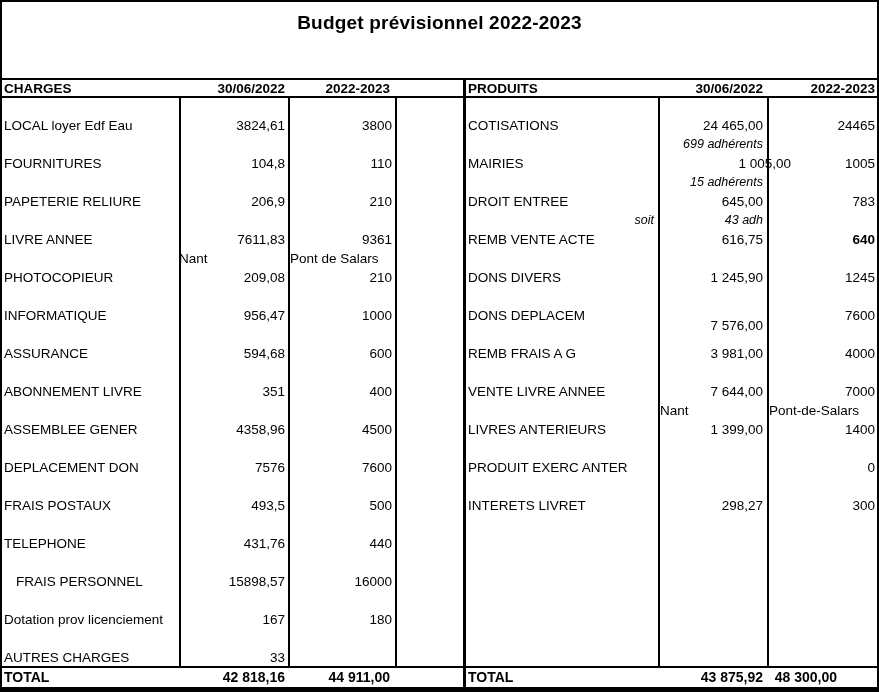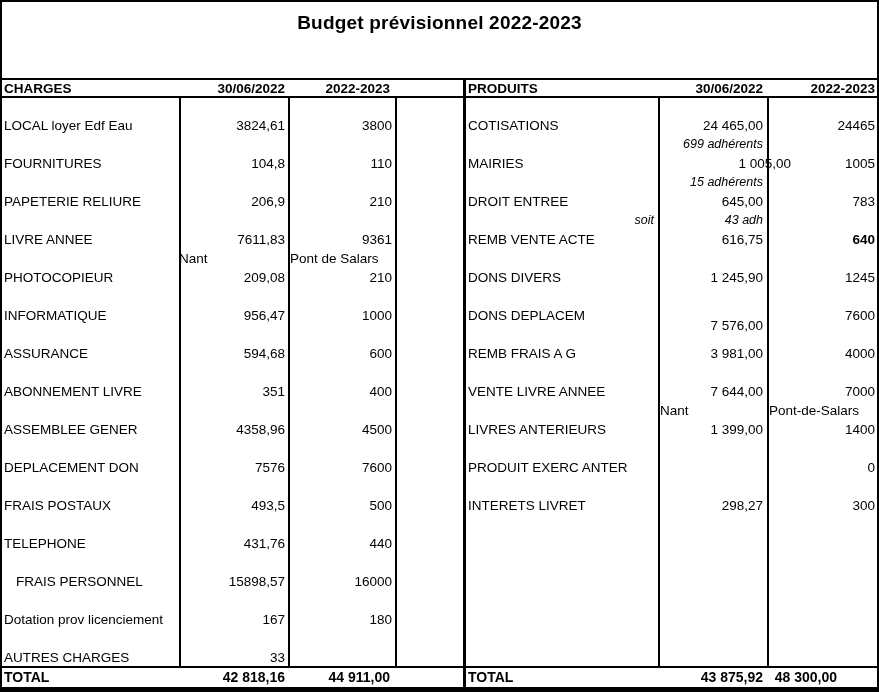--- a/index.html
+++ b/index.html
@@ -76,21 +76,21 @@
       <div class="cell num" style="top: 496px; left: 179px; width: 106px;">493,5</div>
       <div class="cell num" style="top: 496px; left: 290px; width: 102px;">500</div>
       <div class="cell lbl" style="top: 534px; left: 4px; width: 173px;">TELEPHONE</div>
       <div class="cell num" style="top: 534px; left: 179px; width: 106px;">431,76</div>
       <div class="cell num" style="top: 534px; left: 290px; width: 102px;">440</div>
       <div class="cell lbl" style="top: 572px; left: 16px; width: 173px;">FRAIS PERSONNEL</div>
       <div class="cell num" style="top: 572px; left: 179px; width: 106px;">15898,57</div>
       <div class="cell num" style="top: 572px; left: 290px; width: 102px;">16000</div>
       <div class="cell lbl" style="top: 610px; left: 4px; width: 173px;">Dotation prov licenciement</div>
       <div class="cell num" style="top: 610px; left: 179px; width: 106px;">167</div>
-      <div class="cell num" style="top: 610px; left: 278px; width: 102px; padding-left: 12px;">180</div>
+      <div class="cell num" style="top: 610px; left: 290px; width: 102px;">180</div>
       <div class="cell lbl" style="top: 648px; left: 4px; width: 173px;">AUTRES CHARGES</div>
       <div class="cell num" style="top: 648px; left: 179px; width: 106px;">33</div>
       <div class="cell lbl" style="top: 116px; left: 468px; width: 186px;">COTISATIONS</div>
       <div class="cell num" style="top: 116px; left: 660px; width: 103px;">24 465,00</div>
       <div class="cell num" style="top: 116px; left: 769px; width: 106px;">24465</div>
       <div class="cell num italic-note" style="top: 135px; left: 660px; width: 103px;">699 adhérents</div>
       <div class="cell lbl" style="top: 154px; left: 468px; width: 186px;">MAIRIES</div>
       <div class="cell num" style="top: 154px; left: 660px; width: 103px; margin-left: 28px;">1 005,00</div>
       <div class="cell num" style="top: 154px; left: 769px; width: 106px;">1005</div>
       <div class="cell num italic-note" style="top: 173px; left: 660px; width: 103px;">15 adhérents</div>

